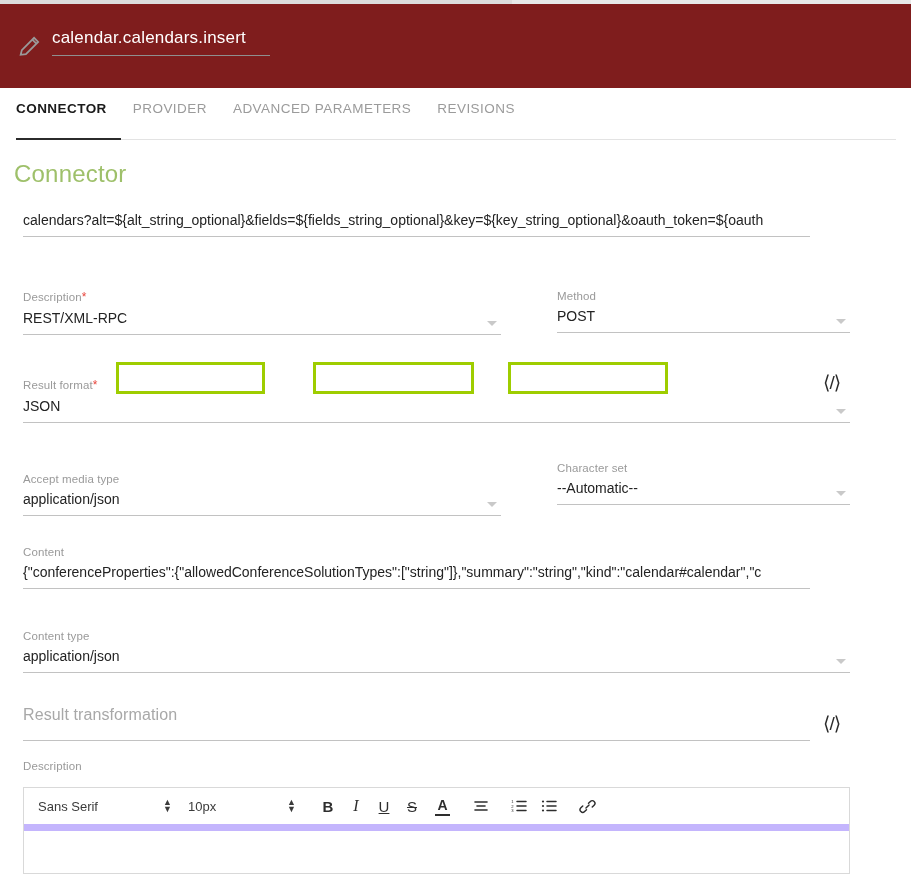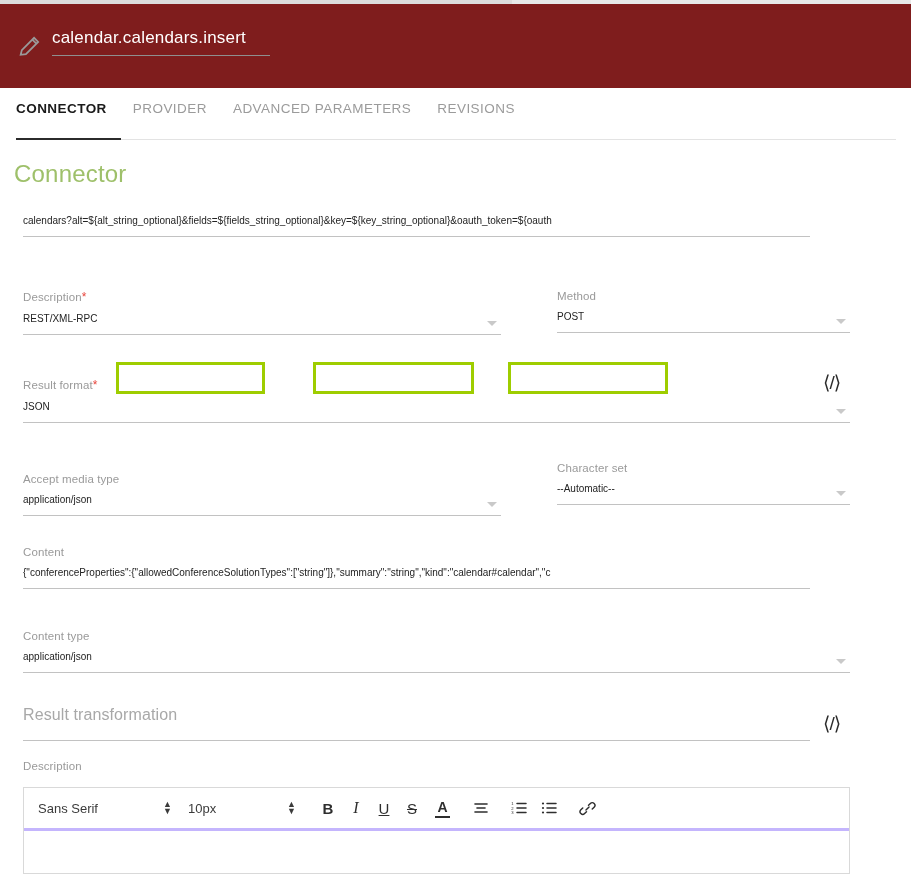--- a/index.html
+++ b/index.html
@@ -97,21 +97,21 @@
   .field { position: absolute; }
   .field-label {
     font-size: 11.5px;
     color: #9a9a9a;
     letter-spacing: .1px;
     white-space: nowrap;
     margin-bottom: 4px;
   }
   .req { color: #e8453c; font-size: 12px; }
   .field-value {
-    font-size: 10px;
+    font-size: 14px;
     color: #232323;
     white-space: nowrap;
     overflow: hidden;
     height: 21px;
     line-height: 21px;
   }
   .field-underline {
     height: 1px;
     background: #c2c2c2;
     margin-top: 5px;
@@ -156,21 +156,21 @@
   .editor-box {
     position: absolute;
     left: 23px; top: 787px;
     width: 827px; height: 87px;
     border: 1px solid #d9d9d9;
     background: #ffffff;
   }
   .editor-toolbar {
     position: relative;
     height: 43px;
-    border-bottom: 3px solid #c4b5fd;
+    border-bottom: 7px solid #c4b5fd;
     display: flex;
     align-items: center;
     padding-left: 14px;
   }
   .tb-select {
     display: flex; align-items: center;
     font-size: 13px; color: #3b3b3b;
     cursor: pointer;
     margin-right: 4px;
   }

